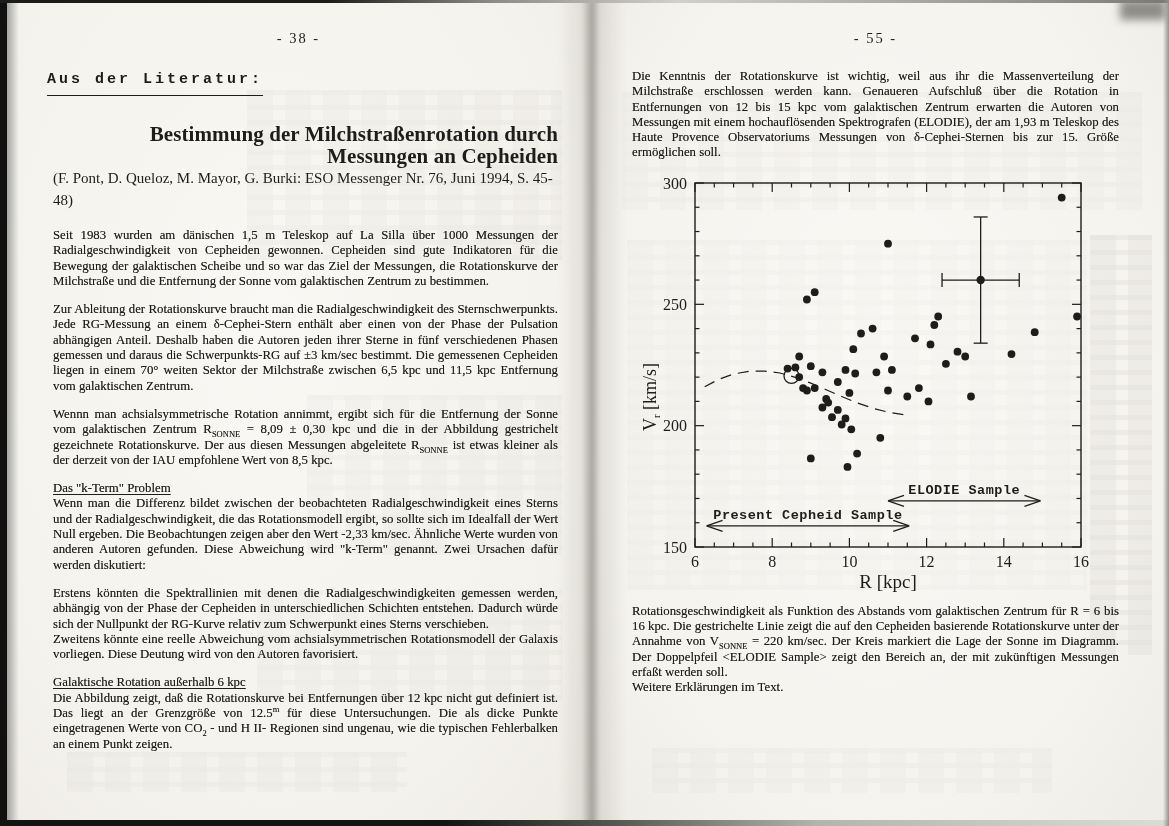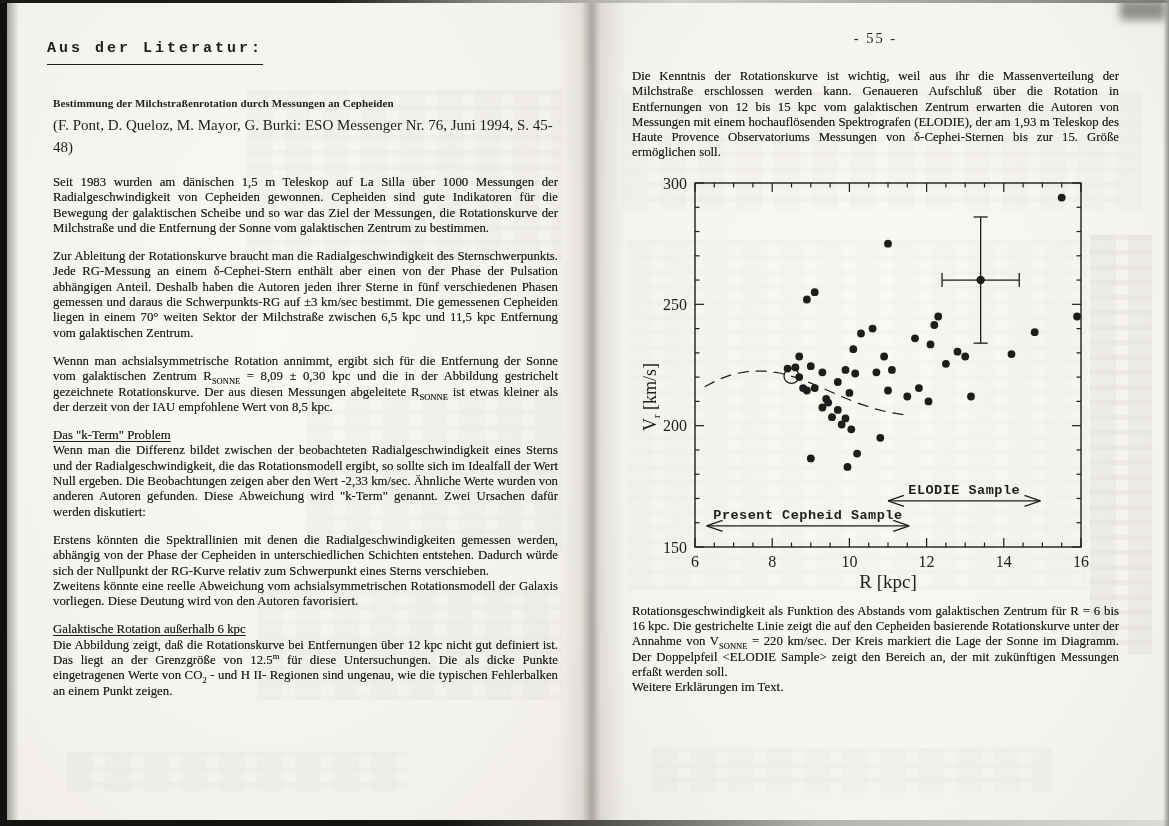--- a/index.html
+++ b/index.html
@@ -37,21 +37,21 @@
   .ghost{position:absolute;z-index:1;pointer-events:none;filter:blur(.7px);
     background-image:
       repeating-linear-gradient(to bottom, rgba(104,99,88,.55) 0 5px, rgba(0,0,0,0) 5px 15px),
       repeating-linear-gradient(to right, rgba(104,99,88,.5) 0 26px, rgba(0,0,0,0) 26px 38px);}
   
   .pagenum{text-align:center;font-size:14.5px;letter-spacing:2px;margin:0 0 14px 0;}
   #page-left .pagenum{margin-right:14px;}
   .section-heading{display:inline-block;font-family:"Liberation Mono",monospace;font-weight:bold;
     font-size:15px;letter-spacing:3px;border-bottom:1.6px solid #1d1d1b;padding-bottom:7px;
     margin:10px 0 0 -6px;}
-  .article-title{font-size:11px;font-weight:bold;margin:27px 0 0 0;line-height:22px;letter-spacing:.1px;}
+  .article-title{font-size:21px;font-weight:bold;margin:27px 0 0 0;line-height:22px;letter-spacing:.1px;text-align:right;}
   .article-authors{font-size:15px;margin:0;line-height:22px;}
   p.body{font-size:12.8px;line-height:15.3px;text-align:justify;margin:0;
     text-shadow:0 0 .4px rgba(20,20,20,.55);}
   .gap{margin-top:13px !important;}
   .ul-heading{text-decoration:underline;text-underline-offset:2px;text-decoration-thickness:1.2px;}
   sub.sm{font-size:8.5px;line-height:0;}
   sup.sm{font-size:8.5px;line-height:0;}
   .signature{font-size:13.5px;text-align:right;margin:12px 22px 0 0;}
   .chart-wrap{margin:8px 0 0 8px;}
   .caption-block{margin-top:6px;}
@@ -61,20 +61,21 @@
 
 <div id="scan">
 
   <div class="page" id="page-left">
     <div class="ghost" style="left:240px;top:90px;width:315px;height:170px;opacity:.07;"></div>
     <div class="ghost" style="left:300px;top:395px;width:255px;height:160px;opacity:.06;"></div>
     <div class="ghost" style="left:250px;top:590px;width:305px;height:110px;opacity:.06;"></div>
     <div class="ghost" style="left:60px;top:752px;width:340px;height:40px;opacity:.06;"></div>
 
     <div class="page-inner">
+      <p class="pagenum">- 38 -</p>
 
       <span class="section-heading">Aus der Literatur:</span>
 
       <p class="article-title">Bestimmung der Milchstraßenrotation durch Messungen an Cepheiden</p>
       <p class="article-authors">(F. Pont, D. Queloz, M. Mayor, G. Burki: ESO Messenger Nr. 76, Juni 1994, S. 45-48)</p>
 
       <p class="body" style="margin-top:17px;">Seit 1983 wurden am dänischen 1,5 m Teleskop auf La Silla über 1000 Messungen der Radialgeschwindigkeit von Cepheiden gewonnen. Cepheiden sind gute Indikatoren für die Bewegung der galaktischen Scheibe und so war das Ziel der Messungen, die Rotationskurve der Milchstraße und die Entfernung der Sonne vom galaktischen Zentrum zu bestimmen.</p>
 
       <p class="body gap">Zur Ableitung der Rotationskurve braucht man die Radialgeschwindigkeit des Sternschwerpunkts. Jede RG-Messung an einem δ-Cephei-Stern enthält aber einen von der Phase der Pulsation abhängigen Anteil. Deshalb haben die Autoren jeden ihrer Sterne in fünf verschiedenen Phasen gemessen und daraus die Schwerpunkts-RG auf ±3 km/sec bestimmt. Die gemessenen Cepheiden liegen in einem 70° weiten Sektor der Milchstraße zwischen 6,5 kpc und 11,5 kpc Entfernung vom galaktischen Zentrum.</p>
 

